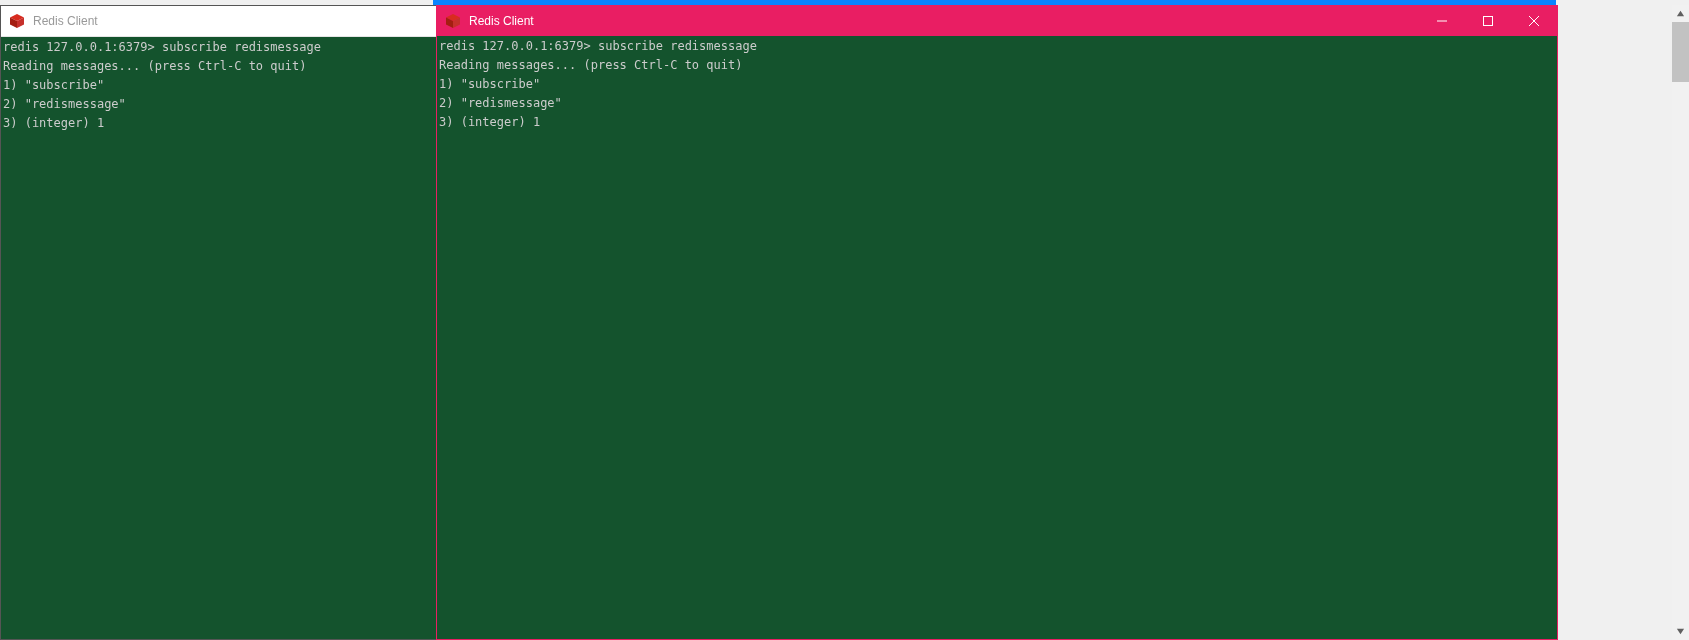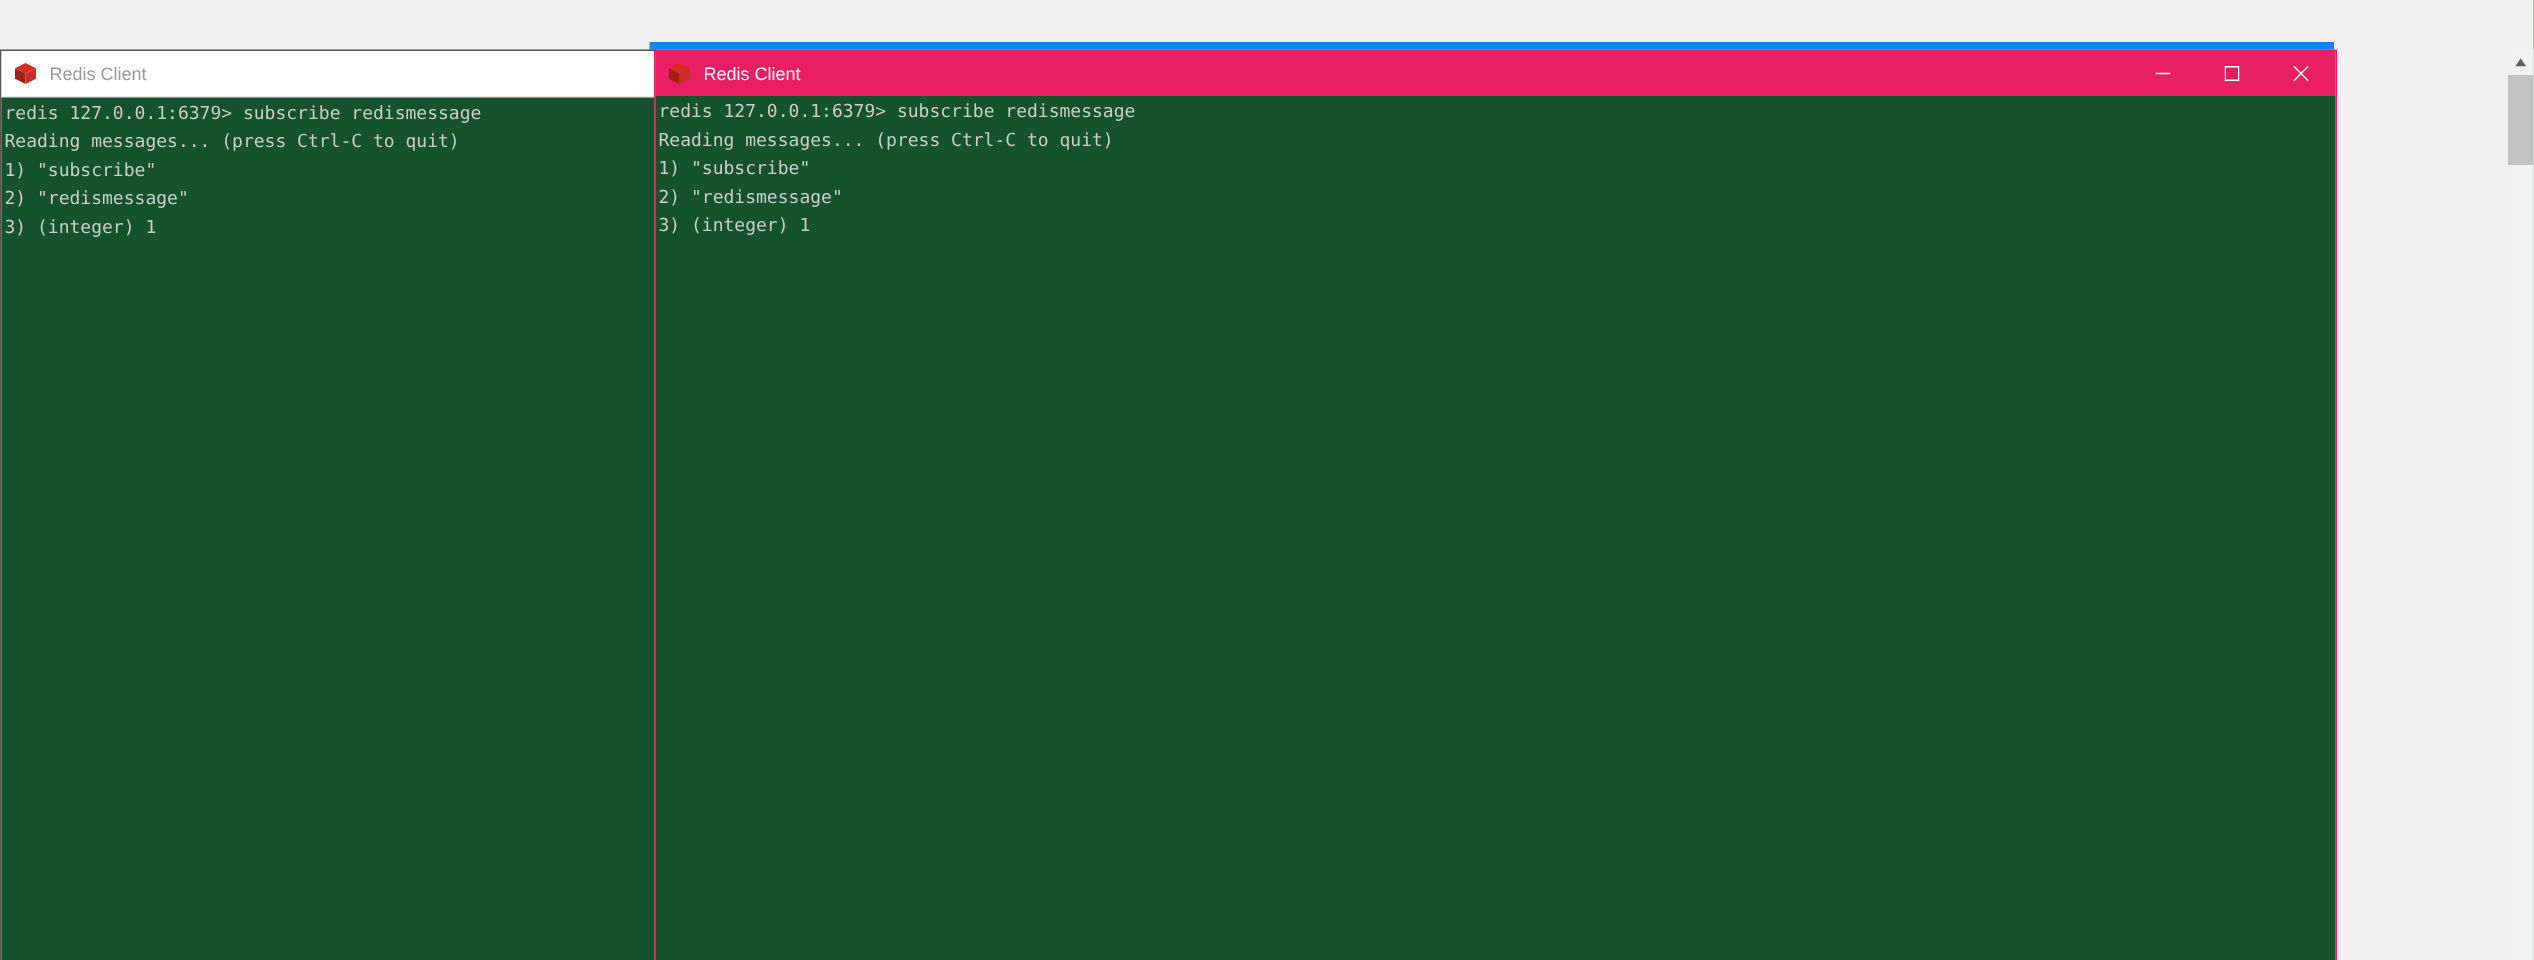--- a/index.html
+++ b/index.html
@@ -8,21 +8,20 @@
     width: 1689px;
     height: 640px;
     overflow: hidden;
     font-family: "Segoe UI", Tahoma, sans-serif;
     background: #f0f0f0;
   }
   .desktop {
     position: relative;
     width: 1689px;
     height: 596px;
-    margin-top: 28px;
   }
 
   
   .top-accent {
     position: absolute;
     top: 0;
     left: 433px;
     width: 1123px;
     height: 5px;
     background: #0A84FF;

